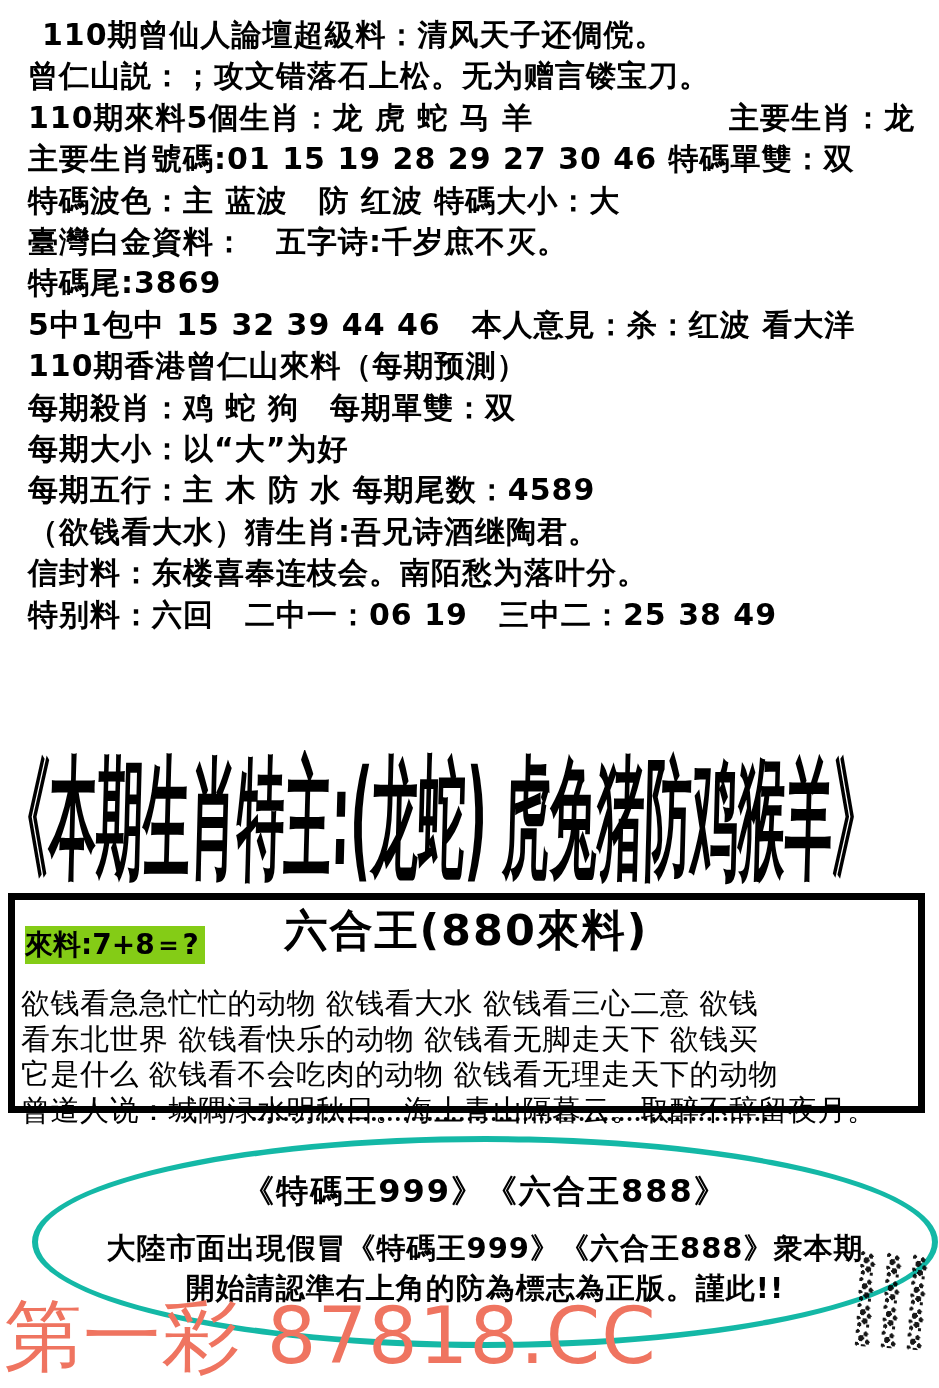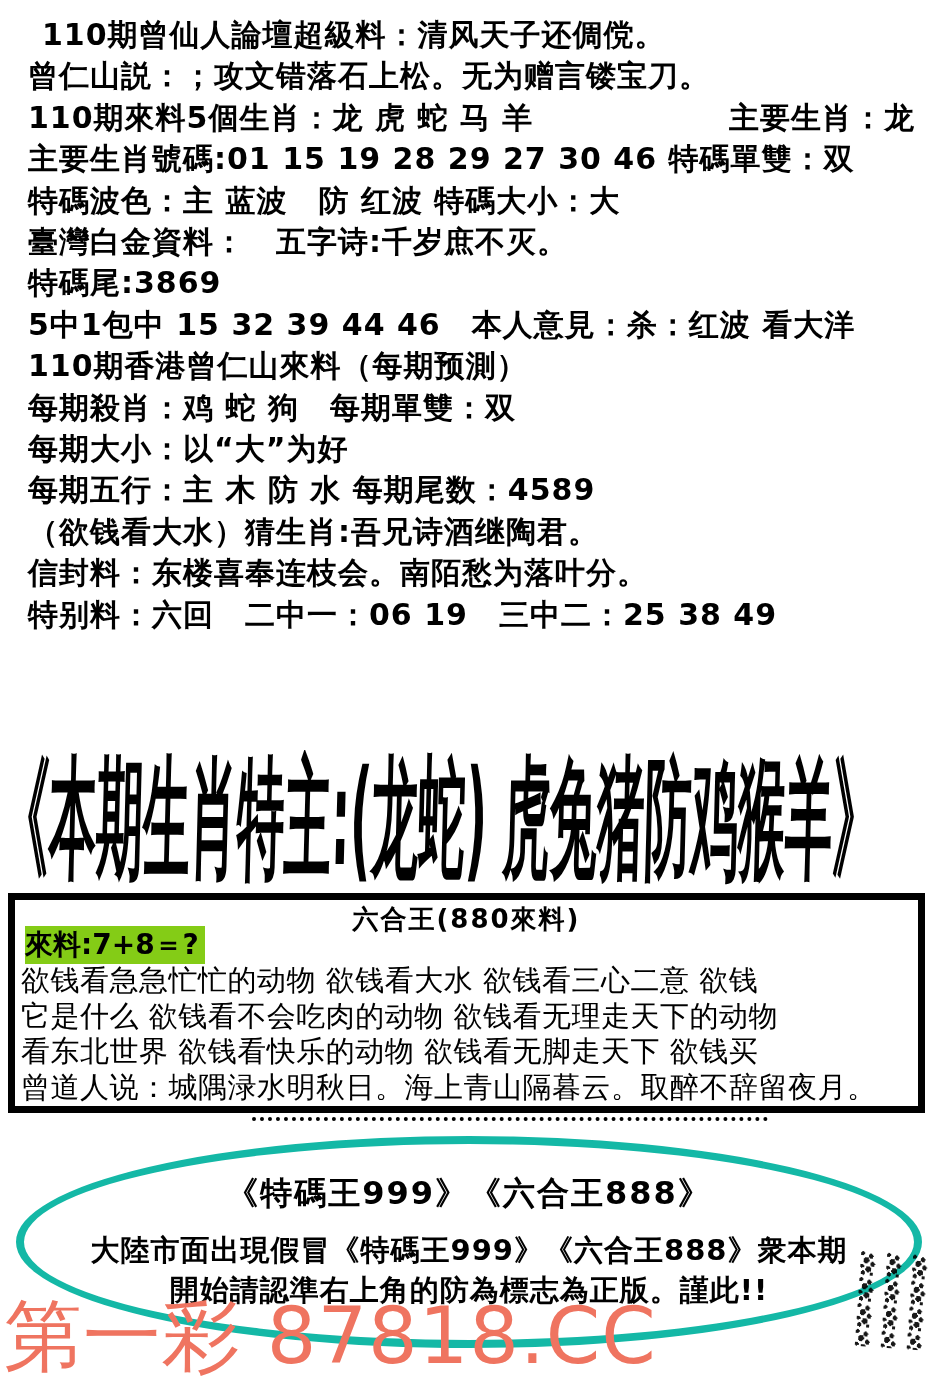--- a/index.html
+++ b/index.html
@@ -19,29 +19,29 @@
   .headline{position:absolute;top:750px;left:4px;width:935px;height:142px;overflow:hidden;}
   .headline>span{
     display:inline-block;font-size:100px;font-weight:bold;line-height:104px;
     white-space:nowrap;transform:scale(0.47,1.32) skewX(-4deg);transform-origin:0 0;
   }
   
   .infobox{
     position:absolute;top:893px;left:8px;width:917px;height:220px;
     border:7px solid #000;box-sizing:border-box;background:#fff;
   }
-  .box-title{text-align:center;font-size:26px;font-weight:bold;margin-top:2px;letter-spacing:2px;}
+  .box-title{text-align:center;font-size:43px;font-weight:bold;margin-top:2px;letter-spacing:2px;}
   .box-formula{position:absolute;left:10px;top:26px;font-size:28px;font-weight:bold;background:#84cc16;padding-right:6px;}
   .box-lines{margin-top:26px;padding:0 6px;}
   .box-line{font-size:29px;font-weight:normal;line-height:35.5px;white-space:nowrap;letter-spacing:0.5px;}
   .dotline{position:absolute;top:1117px;left:252px;width:516px;border-top:4px dotted #000;}
   
   .oval{
-    position:absolute;top:1136px;left:16px;width:906px;height:212px;
-    border:8px solid #14b8a6;border-radius:50%;box-sizing:border-box;background:#fff;
+    position:absolute;top:1136px;left:32px;width:906px;height:212px;
+    border:6px solid #14b8a6;border-radius:50%;box-sizing:border-box;background:#fff;
   }
   .oval-title{text-align:center;font-size:32px;font-weight:bold;margin-top:28px;letter-spacing:2px;}
   .oval-lines{margin-top:14px;}
   .oval-line{text-align:center;font-size:29px;font-weight:bold;line-height:40px;white-space:nowrap;letter-spacing:1px;}
   
   .brand{
     position:absolute;left:4px;top:1294px;z-index:5;
     font-size:78px;font-weight:normal;color:#ef7460;
     white-space:nowrap;letter-spacing:1px;line-height:1.1;
   }
@@ -91,22 +91,22 @@
 
   <div class="headline">
     <span>《本期生肖特主:(龙蛇) 虎兔猪防鸡猴羊》</span>
   </div>
 
   <div class="infobox">
     <div class="box-title">六合王(880來料)</div>
     <div class="box-formula">來料:7+8＝?</div>
     <div class="box-lines">
       <div class="box-line">欲钱看急急忙忙的动物 欲钱看大水 欲钱看三心二意 欲钱</div>
+      <div class="box-line">看东北世界 欲钱看快乐的动物 欲钱看无脚走天下 欲钱买</div>
       <div class="box-line">它是什么 欲钱看不会吃肉的动物 欲钱看无理走天下的动物</div>
-      <div class="box-line">看东北世界 欲钱看快乐的动物 欲钱看无脚走天下 欲钱买</div>
       <div class="box-line">曾道人说：城隅渌水明秋日。海上青山隔暮云。取醉不辞留夜月。</div>
     </div>
   </div>
 
   <div class="dotline"></div>
 
   <div class="oval">
     <div class="oval-title">《特碼王999》《六合王888》</div>
     <div class="oval-lines">
       <div class="oval-line">大陸市面出現假冒《特碼王999》《六合王888》衆本期</div>

